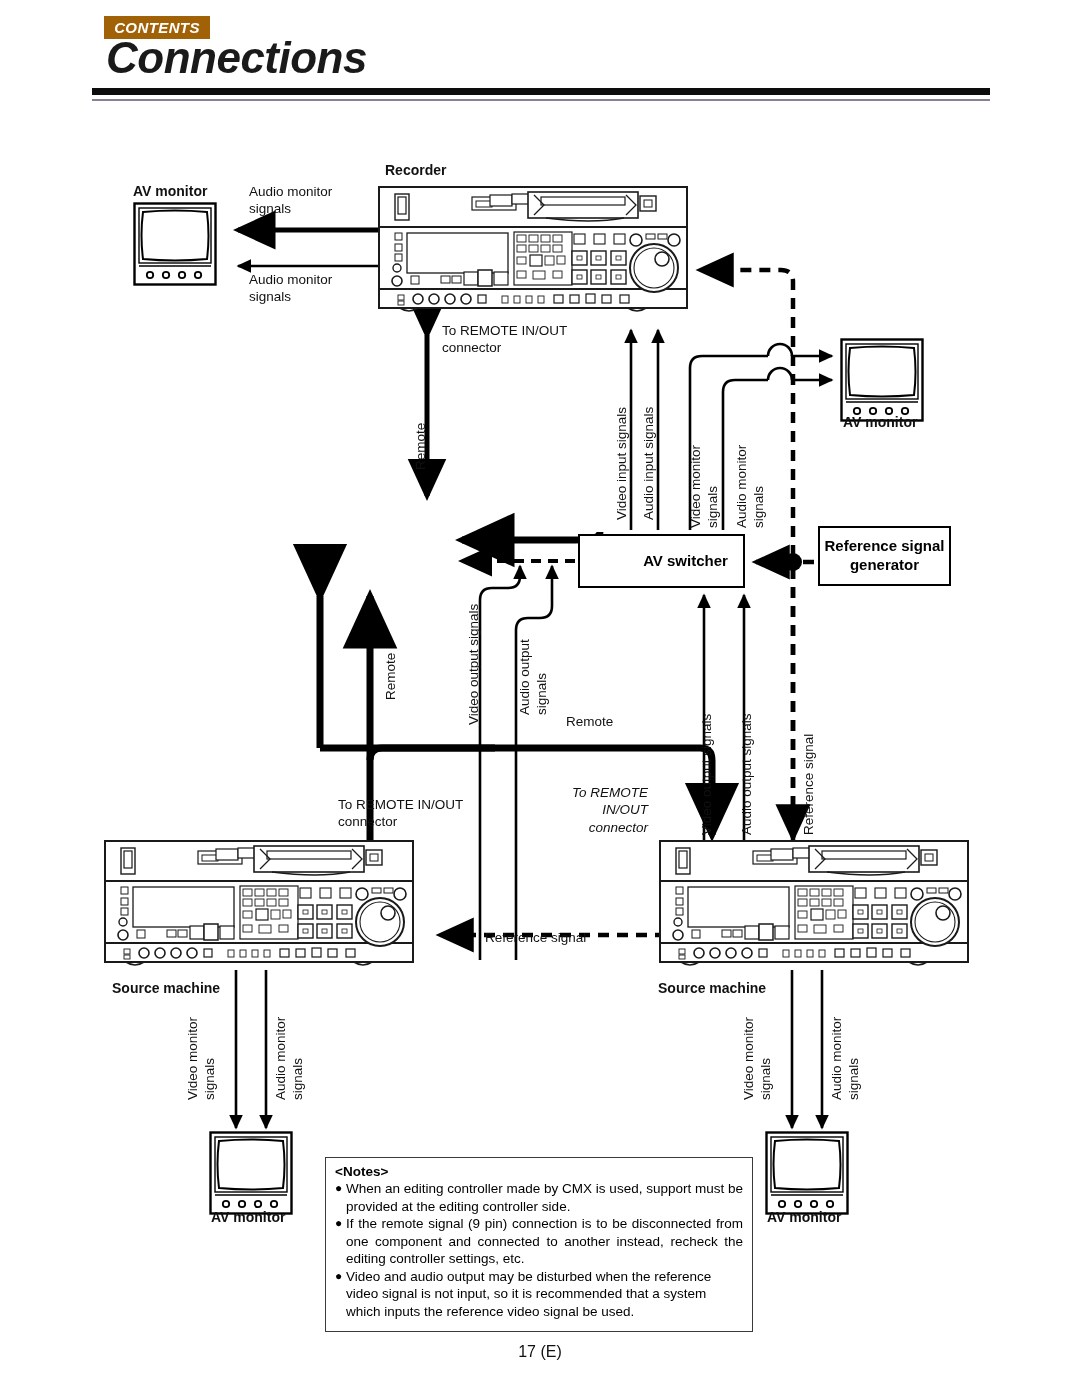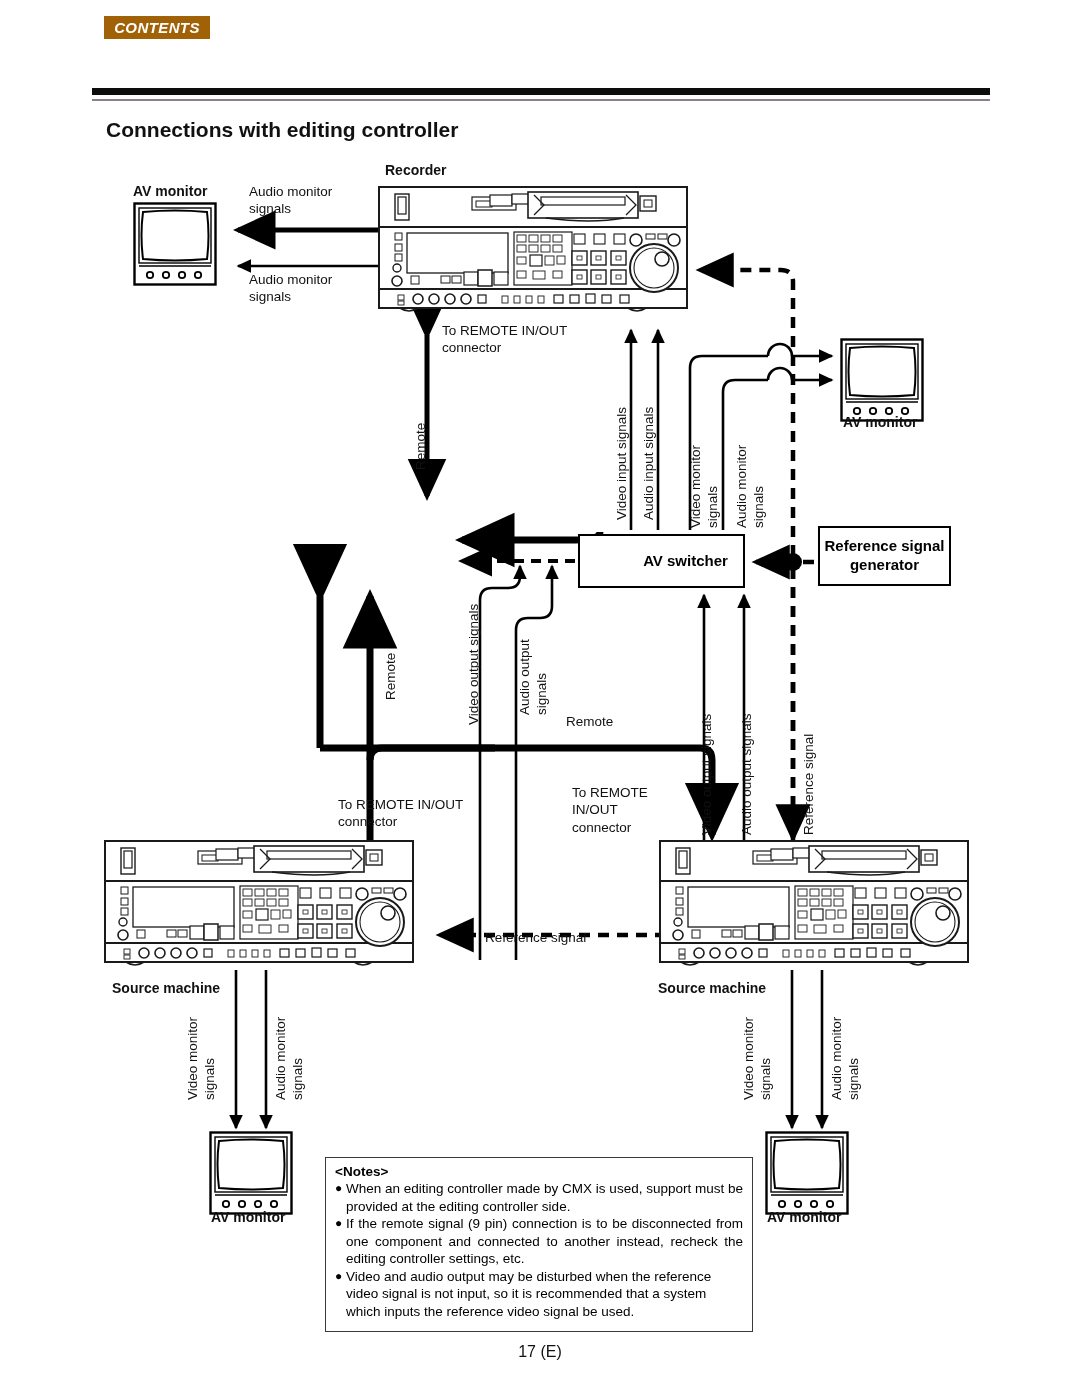--- a/index.html
+++ b/index.html
@@ -155,23 +155,23 @@
   
   .vtr { position: absolute; }
   .vtr svg { display: block; }
 </style>
 </head>
 <body>
 
 <div id="page">
 
   <div id="contents-tab">CONTENTS</div>
+  <div id="page-title">Connections</div>
   <div id="rule-thick"></div>
   <div id="rule-thin"></div>
-  <div id="section-title">Connections with editing controller</div>
 
   <svg id="diagram" viewBox="0 0 1080 1397" xmlns="http://www.w3.org/2000/svg">
     <defs>
       <marker id="ah" markerWidth="9" markerHeight="9" refX="7.5" refY="4.5" orient="auto" markerUnits="strokeWidth">
         <path d="M0,0.6 L8.5,4.5 L0,8.4 z" fill="#000"></path>
       </marker>
       <marker id="ahT" markerWidth="6" markerHeight="6" refX="5" refY="3" orient="auto" markerUnits="strokeWidth">
         <path d="M0,0.4 L5.6,3 L0,5.6 z" fill="#000"></path>
       </marker>
     </defs>
@@ -576,21 +576,21 @@
   <div class="lbl bold" style="left:767px; top:1209px;">AV monitor</div>
 
   <div class="lbl" style="left:249px; top:183px;">Audio monitor
 signals</div>
   <div class="lbl" style="left:249px; top:271px;">Audio monitor
 signals</div>
   <div class="lbl" style="left:442px; top:322px;">To REMOTE IN/OUT
 connector</div>
   <div class="lbl" style="left:338px; top:796px;">To REMOTE IN/OUT
 connector</div>
-  <div class="lbl" style="left:572px; top:784px; text-align:left;">To REMOTE
+  <div class="lbl" style="left:572px; top:784px; text-align:right;font-style:italic;">To REMOTE
 IN/OUT
 connector</div>
   <div class="lbl" style="left:566px; top:713px;">Remote</div>
   <div class="lbl" style="left:485px; top:929px;">Reference signal</div>
 
   <div class="vert" style="left:412px; top:470px;">Remote</div>
   <div class="vert" style="left:613px; top:520px;">Video input signals</div>
   <div class="vert" style="left:640px; top:520px;">Audio input signals</div>
   <div class="vert" style="left:687px; top:528px;">Video monitor
 signals</div>

